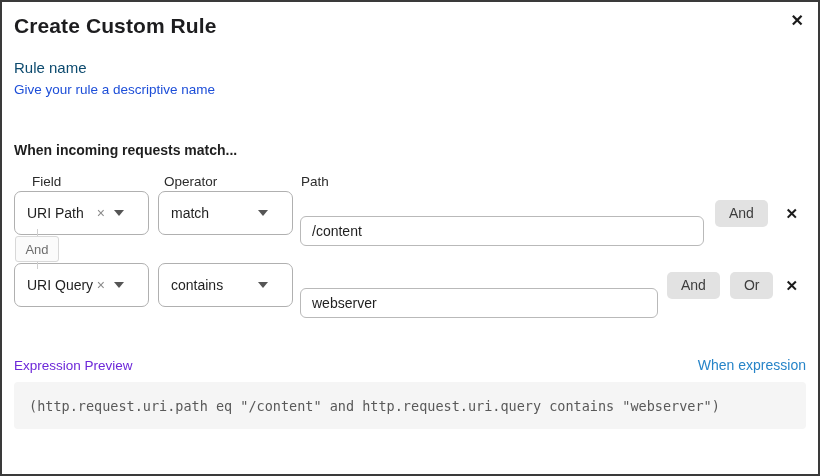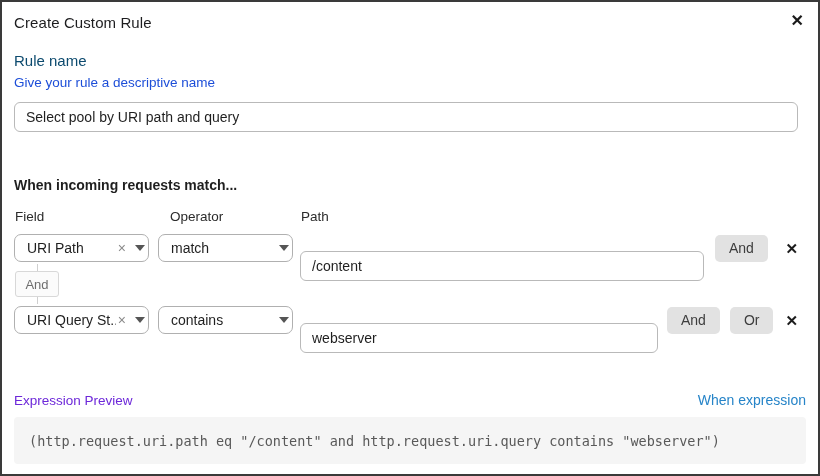--- a/index.html
+++ b/index.html
@@ -11,21 +11,21 @@
     width: 820px;
     height: 476px;
     background: #ffffff;
     border: 2px solid #3a3a3a;
     padding: 0 12px;
     overflow: hidden;
   }
 
   
   .header { margin-top: 12px; position: relative; }
-  .title { font-size: 15px; font-weight: 400; color: #1d1d1f; letter-spacing: 0.1px; }
+  .title { font-size: 21px; font-weight: 700; color: #1d1d1f; letter-spacing: 0.1px; }
   .close-btn {
     position: absolute; top: -1px; right: 2px;
     background: none; border: none; cursor: pointer;
     font-size: 16px; font-weight: 700; color: #1a1a1a; line-height: 1;
   }
 
   
   .rule-name-label { margin-top: 21px; font-size: 15px; color: #0c4a6e; }
   .rule-name-helper { margin-top: 6px; font-size: 13.5px; color: #1d4ed8; }
   .text-input {
@@ -38,32 +38,32 @@
     color: #1f1f1f;
     font-family: "Liberation Sans", sans-serif;
     background: #fff;
     outline: none;
   }
   .rule-name-input { margin-top: 12px; width: calc(100% - 8px); }
 
   
   .match-heading { margin-top: 45px; font-size: 14px; font-weight: 700; color: #1f1f1f; }
   .col-labels { position: relative; margin-top: 16px; height: 15px; font-size: 13.5px; color: #2b2b2b; }
-  .col-labels .lab-field { position: absolute; left: 1px; }
-  .col-labels .lab-operator { position: absolute; left: 156px; }
+  .col-labels .lab-field { position: absolute; left: 18px; }
+  .col-labels .lab-operator { position: absolute; left: 150px; }
   .col-labels .lab-value { position: absolute; left: 287px; }
 
   .cond-row { display: flex; align-items: center; height: 32px; margin-top: 8px; }
   .cond-row.second { margin-top: 0; }
 
   .select {
     display: flex; align-items: center;
-    width: 135px; height: 28px; flex: none;
+    width: 135px; height: 44px; flex: none;
     border: 1px solid #b0b0b0; border-radius: 7px;
-    padding: 0 3px 0 12px;
+    padding: 0 24px 0 12px;
     background: #fff; cursor: pointer;
     font-size: 14px; color: #1f1f1f;
   }
   .select .sel-text { white-space: nowrap; overflow: hidden; }
   .select .clear-x { margin-left: auto; font-size: 14px; color: #8a8a8a; line-height: 1; padding: 0 2px; }
   .caret { width: 0; height: 0; border-left: 5px solid transparent; border-right: 5px solid transparent; border-top: 6px solid #555; margin-left: 7px; flex: none; }
 
   .operator-select { margin-left: 9px; }
 
   .value-input { margin-left: 7px; margin-top: 36px; }
@@ -116,21 +116,20 @@
 
 <div class="modal">
 
   <div class="header">
     <div class="title">Create Custom Rule</div>
     <button class="close-btn"><span>✕</span></button>
   </div>
 
   <div class="rule-name-label">Rule name</div>
   <div class="rule-name-helper">Give your rule a descriptive name</div>
-  <input class="text-input rule-name-input" type="text" value="Select pool by URI path and query" style="">
 
   <div class="match-heading">When incoming requests match...</div>
 
   <div class="col-labels">
     <span class="lab-field">Field</span>
     <span class="lab-operator">Operator</span>
     <span class="lab-value">Path</span>
   </div>
 
   <div class="cond-row">

